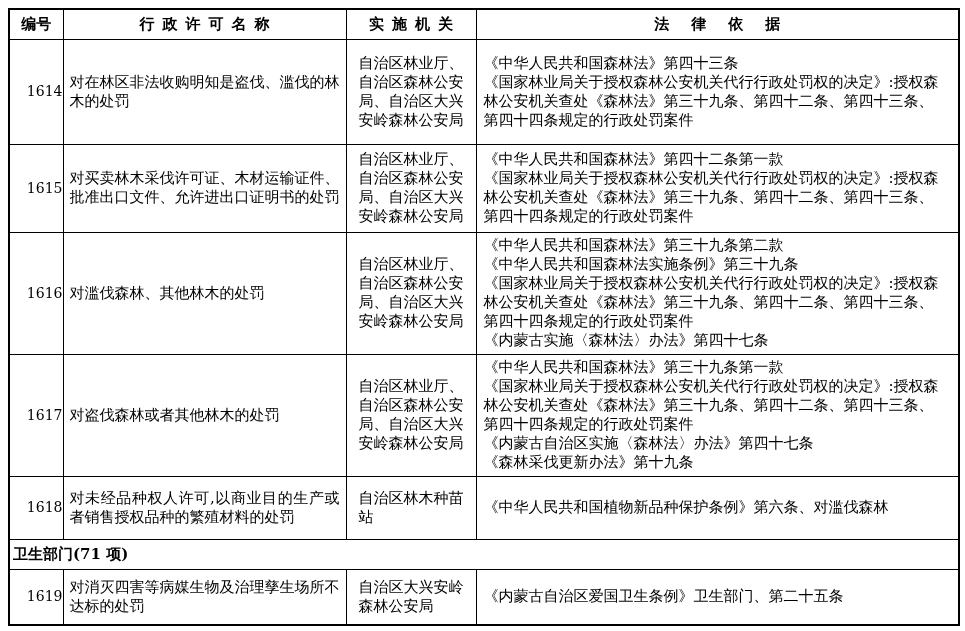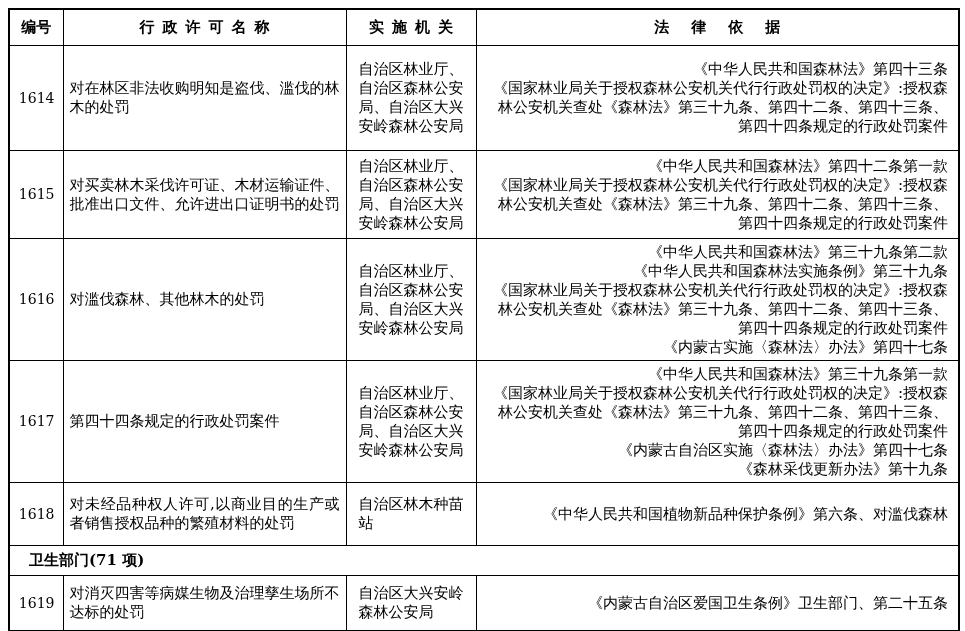--- a/index.html
+++ b/index.html
@@ -16,21 +16,21 @@
   }
   table.permits {
     border-collapse: collapse;
     table-layout: fixed;
     width: 950px;
     margin: 8px 0 0 8px;
     border: 2px solid #000000;
   }
   .permits th, .permits td {
     border: 1px solid #000000;
-    padding: 8px;
+    padding: 0;
     vertical-align: middle;
     font-size: 15px;
     line-height: 19px;
     overflow: hidden;
     word-break: break-all;
   }
   
   col.c-id     { width: 54px; }
   col.c-name   { width: 283px; }
   col.c-agency { width: 130px; }
@@ -66,24 +66,24 @@
     text-justify: inter-character;
   }
   td.cell-agency {
     padding: 0 12px;
     text-align: justify;
     text-justify: inter-character;
   }
   td.cell-laws {
     padding: 0 10px 0 7px;
     white-space: pre-line;
-    text-align: right;
+    text-align: left;
   }
   td.cell-section {
-    padding: 0 0 0 19px;
+    padding: 0 0 0 3px;
     font-weight: bold;
     text-align: left;
     margin-top: 36px;
   }
 </style>
 </head>
 <body>
 
 <table class="permits">
   <colgroup>
@@ -119,21 +119,21 @@
       <td class="cell-id">1616</td>
       <td class="cell-name">对滥伐森林、其他林木的处罚</td>
       <td class="cell-agency">自治区林业厅、自治区森林公安局、自治区大兴安岭森林公安局</td>
       <td class="cell-laws">《中华人民共和国森林法》第三十九条第二款
 《中华人民共和国森林法实施条例》第三十九条
 《国家林业局关于授权森林公安机关代行行政处罚权的决定》:授权森林公安机关查处《森林法》第三十九条、第四十二条、第四十三条、第四十四条规定的行政处罚案件
 《内蒙古实施〈森林法〉办法》第四十七条</td>
     </tr>
     <tr class="r-1617">
       <td class="cell-id">1617</td>
-      <td class="cell-name">第四十四条规定的行政处罚案件</td>
+      <td class="cell-name">对盗伐森林或者其他林木的处罚</td>
       <td class="cell-agency">自治区林业厅、自治区森林公安局、自治区大兴安岭森林公安局</td>
       <td class="cell-laws">《中华人民共和国森林法》第三十九条第一款
 《国家林业局关于授权森林公安机关代行行政处罚权的决定》:授权森林公安机关查处《森林法》第三十九条、第四十二条、第四十三条、第四十四条规定的行政处罚案件
 《内蒙古自治区实施〈森林法〉办法》第四十七条
 《森林采伐更新办法》第十九条</td>
     </tr>
     <tr class="r-1618">
       <td class="cell-id">1618</td>
       <td class="cell-name">对未经品种权人许可,以商业目的生产或者销售授权品种的繁殖材料的处罚</td>
       <td class="cell-agency">自治区林木种苗站</td>

